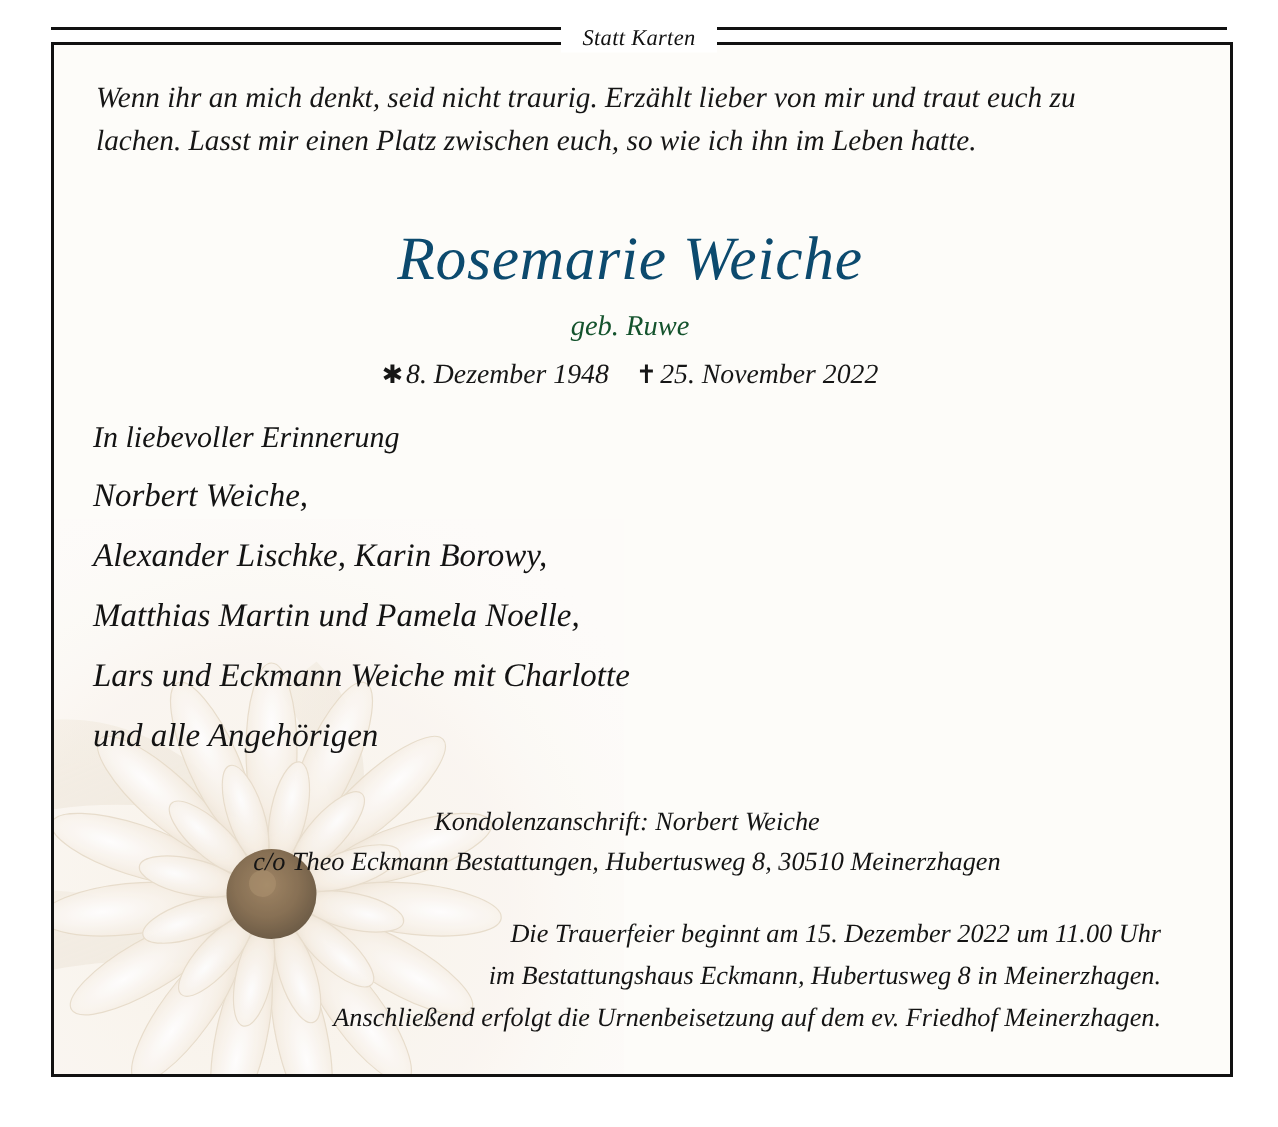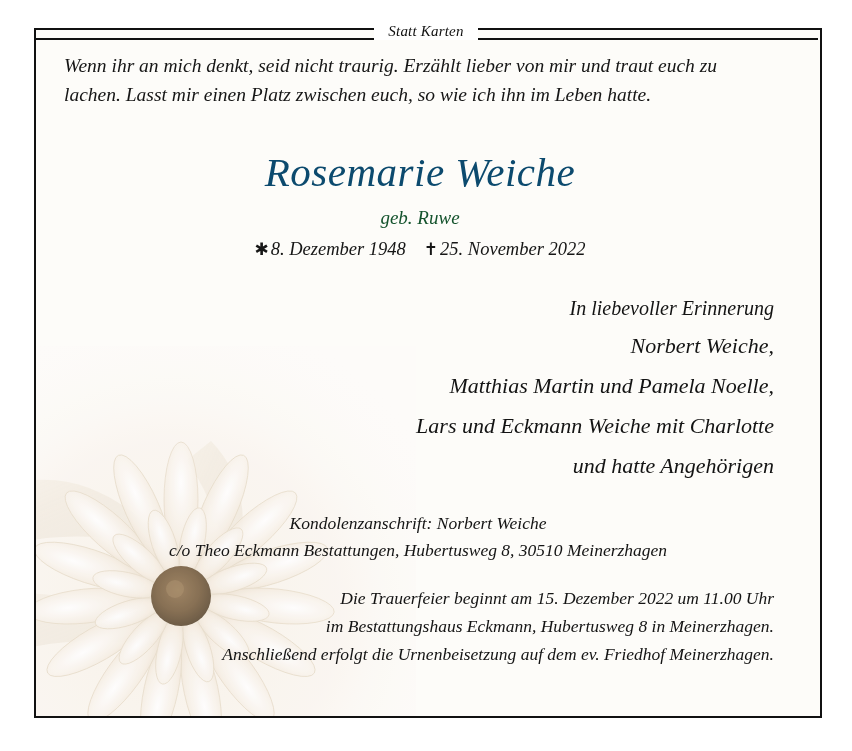--- a/index.html
+++ b/index.html
@@ -45,21 +45,21 @@
   }
 
   
   .header-band {
     position: absolute;
     left: 34px;
     top: 18px;
     width: 784px;
     height: 22px;
     display: flex;
-    align-items: flex-end;
+    align-items: flex-start;
     justify-content: center;
     z-index: 5;
   }
   .header-band .rule {
     flex: 1 1 auto;
     height: 2px;
     background: #111111;
   }
   .header-label {
     padding: 0 14px;
@@ -116,22 +116,22 @@
     font-style: normal;
     font-size: 17px;
     padding-right: 2px;
   }
   .dates .gap {
     display: inline-block;
     width: 18px;
   }
 
   .family-block {
-    margin-top: 30px;
-    text-align: right;
+    margin-top: 13px;
+    text-align: left;
     padding-right: 4px;
   }
   .family-line {
     font-style: italic;
     font-size: 22px;
     line-height: 1.82;
     color: #131313;
     white-space: nowrap;
   }
   .family-line.intro {
@@ -253,23 +253,24 @@
         <div class="deceased-name">Rosemarie Weiche</div>
         <div class="maiden-name">geb. Ruwe</div>
         <div class="dates">
           <span class="sym">✱</span><span>8. Dezember 1948</span><span class="gap"></span><span class="sym">✝</span><span>25. November 2022</span>
         </div>
       </div>
 
       <div class="family-block">
         <div class="family-line intro">In liebevoller Erinnerung</div>
         <div class="family-line">Norbert Weiche,</div>
+        <div class="family-line">Alexander Lischke, Karin Borowy,</div>
         <div class="family-line">Matthias Martin und Pamela Noelle,</div>
         <div class="family-line">Lars und Eckmann Weiche mit Charlotte</div>
-        <div class="family-line">und hatte Angehörigen</div>
+        <div class="family-line">und alle Angehörigen</div>
       </div>
 
       <div class="condolence-block">
         <div class="condolence-line">Kondolenzanschrift: Norbert Weiche</div>
         <div class="condolence-line">c/o Theo Eckmann Bestattungen, Hubertusweg 8, 30510 Meinerzhagen</div>
       </div>
 
       <div class="ceremony-block">
         <div class="ceremony-line">Die Trauerfeier beginnt am 15. Dezember 2022 um 11.00 Uhr</div>
         <div class="ceremony-line">im Bestattungshaus Eckmann, Hubertusweg 8 in Meinerzhagen.</div>

